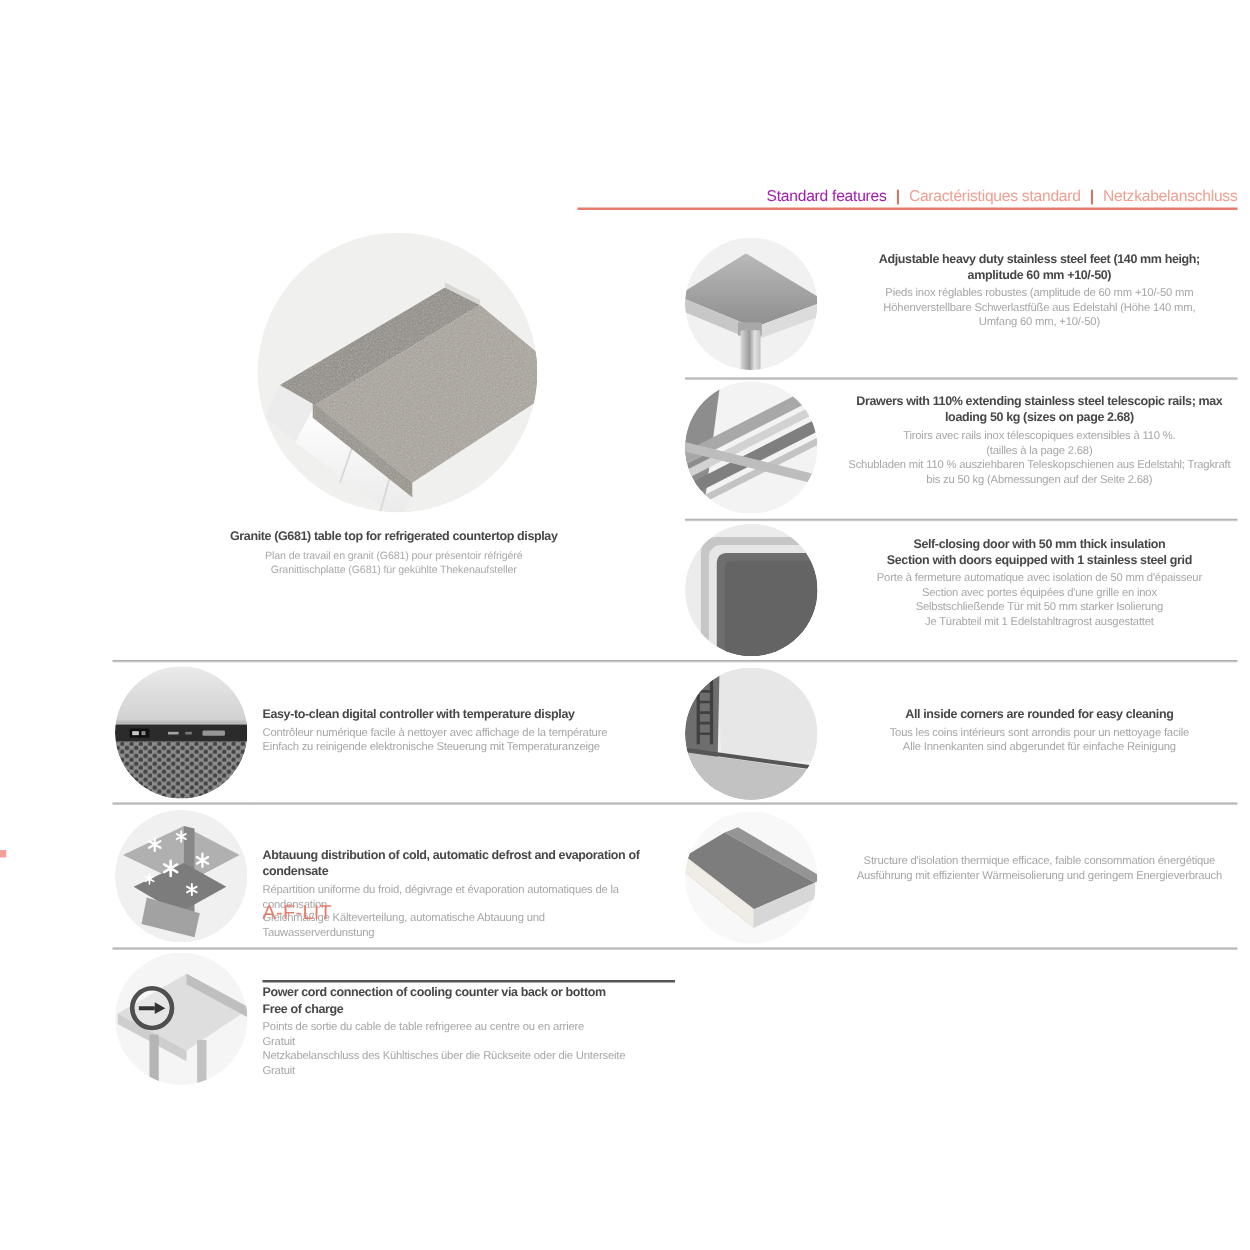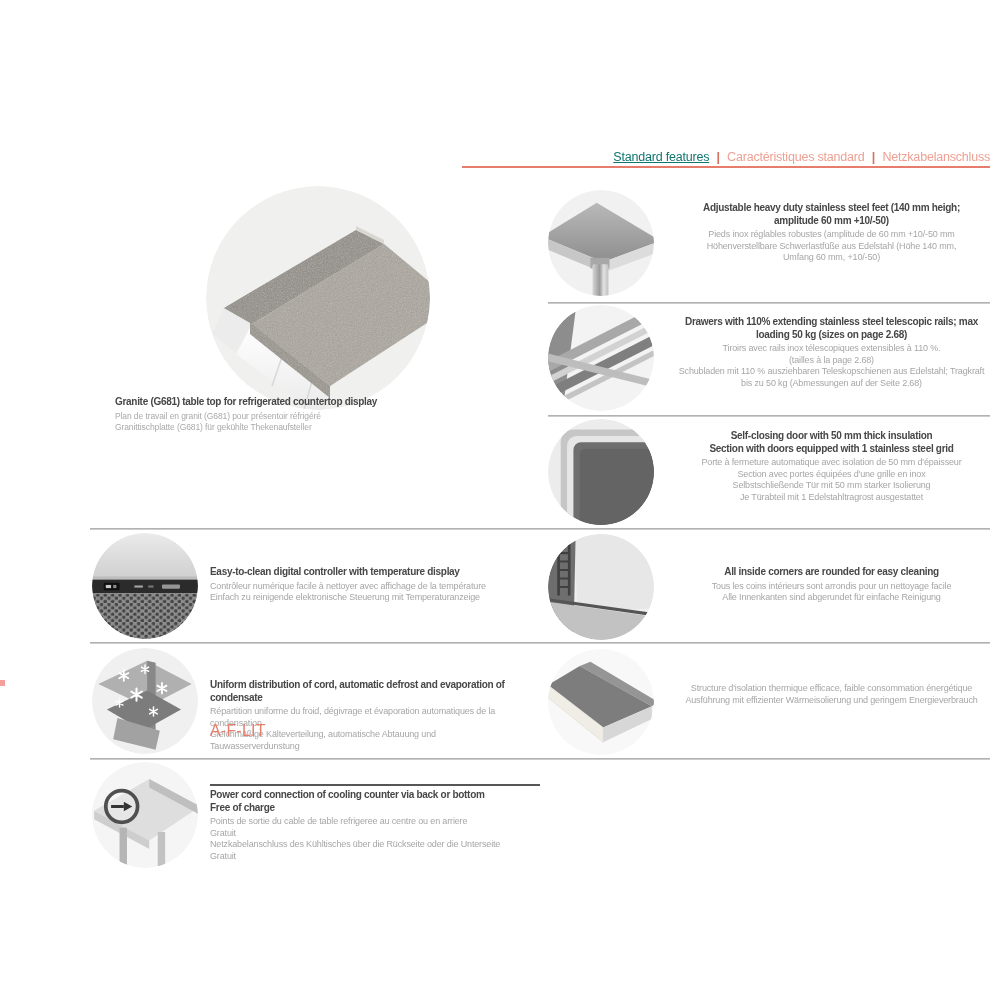--- a/index.html
+++ b/index.html
@@ -2,21 +2,21 @@
 <html><head>
 <meta charset="utf-8">
 <style>
   html,body{margin:0;padding:0;}
   body{width:1000px;height:1000px;background:#ffffff;overflow:hidden;
        font-family:"Liberation Sans", sans-serif;-webkit-font-smoothing:antialiased;}
   .page{position:relative;width:1000px;height:1000px;background:#fff;}
 
   
   .header{position:absolute;top:150px;right:10px;font-size:12.5px;letter-spacing:-0.2px;white-space:nowrap;}
-  .h-en{color:#0f766e;text-decoration:underline;}
+  .h-en{color:#a21caf;}
   .h-sep{color:#d4705d;font-weight:bold;margin:0 4px;}
   .h-alt{color:#eda093;}
   .red-rule{position:absolute;top:166px;left:462px;width:528px;height:2px;background:#e57c6c;}
 
   
   .divider{position:absolute;height:2px;background:linear-gradient(180deg,#a6a6a6,#d8d8d8);}
   .div-right{left:548px;width:442px;}
   .div-full{left:90px;width:900px;}
 
   
@@ -29,21 +29,21 @@
   
   .feature-text{position:absolute;}
   .fr-text{left:663px;width:337px;text-align:center;}
   .fl-text{left:210px;width:345px;}
   .feature-title{font-weight:bold;font-size:10px;color:#474747;letter-spacing:-0.3px;
                  line-height:1.25;white-space:pre-line;}
   .feature-desc{font-size:9px;color:#a6a6a6;letter-spacing:-0.15px;line-height:1.3;
                 white-space:pre-line;margin-top:2px;}
 
   
-  .caption{position:absolute;left:115px;top:396px;width:400px;}
+  .caption{position:absolute;left:115px;top:424px;width:400px;text-align:center;}
   .cap-title{font-weight:bold;font-size:10px;color:#474747;letter-spacing:-0.3px;line-height:1.25;}
   .cap-desc{font-size:8.5px;color:#a9a9a9;letter-spacing:-0.1px;line-height:1.3;white-space:pre-line;margin-top:2px;}
 
   
   .power-code{position:absolute;left:210px;top:722px;font-size:16px;color:#e77e6d;letter-spacing:0.2px;}
   .power-rule{position:absolute;left:210px;top:784px;width:330px;height:2px;background:#565656;}
   .power-text{left:210px;width:345px;top:789px;}
 
   .edge-mark{position:absolute;left:0;top:680px;width:5px;height:6px;background:#f2a099;}
 </style>
@@ -321,21 +321,21 @@
               <path d="M0,-5 V5 M-4.3,-2.5 L4.3,2.5 M-4.3,2.5 L4.3,-2.5"></path>
             </g>
           <g transform="translate(26,52) scale(0.75)">
               <path d="M0,-5 V5 M-4.3,-2.5 L4.3,2.5 M-4.3,2.5 L4.3,-2.5"></path>
             </g>
         </g>
       </g>
     </svg>
   </div>
   <div class="feature-text fl-text" style="top:679px">
-    <div class="feature-title">Uniform distribution of cord, automatic defrost and evaporation of
+    <div class="feature-title">Abtauung distribution of cold, automatic defrost and evaporation of
 condensate</div>
     <div class="feature-desc">Répartition uniforme du froid, dégivrage et évaporation automatiques de la
 condensation
 Gleichmäßige Kälteverteilung, automatische Abtauung und
 Tauwasserverdunstung</div>
   </div>
 
   <div class="circle c-l" style="top:762px">
     <svg viewBox="0 0 100 100">
       <defs>

